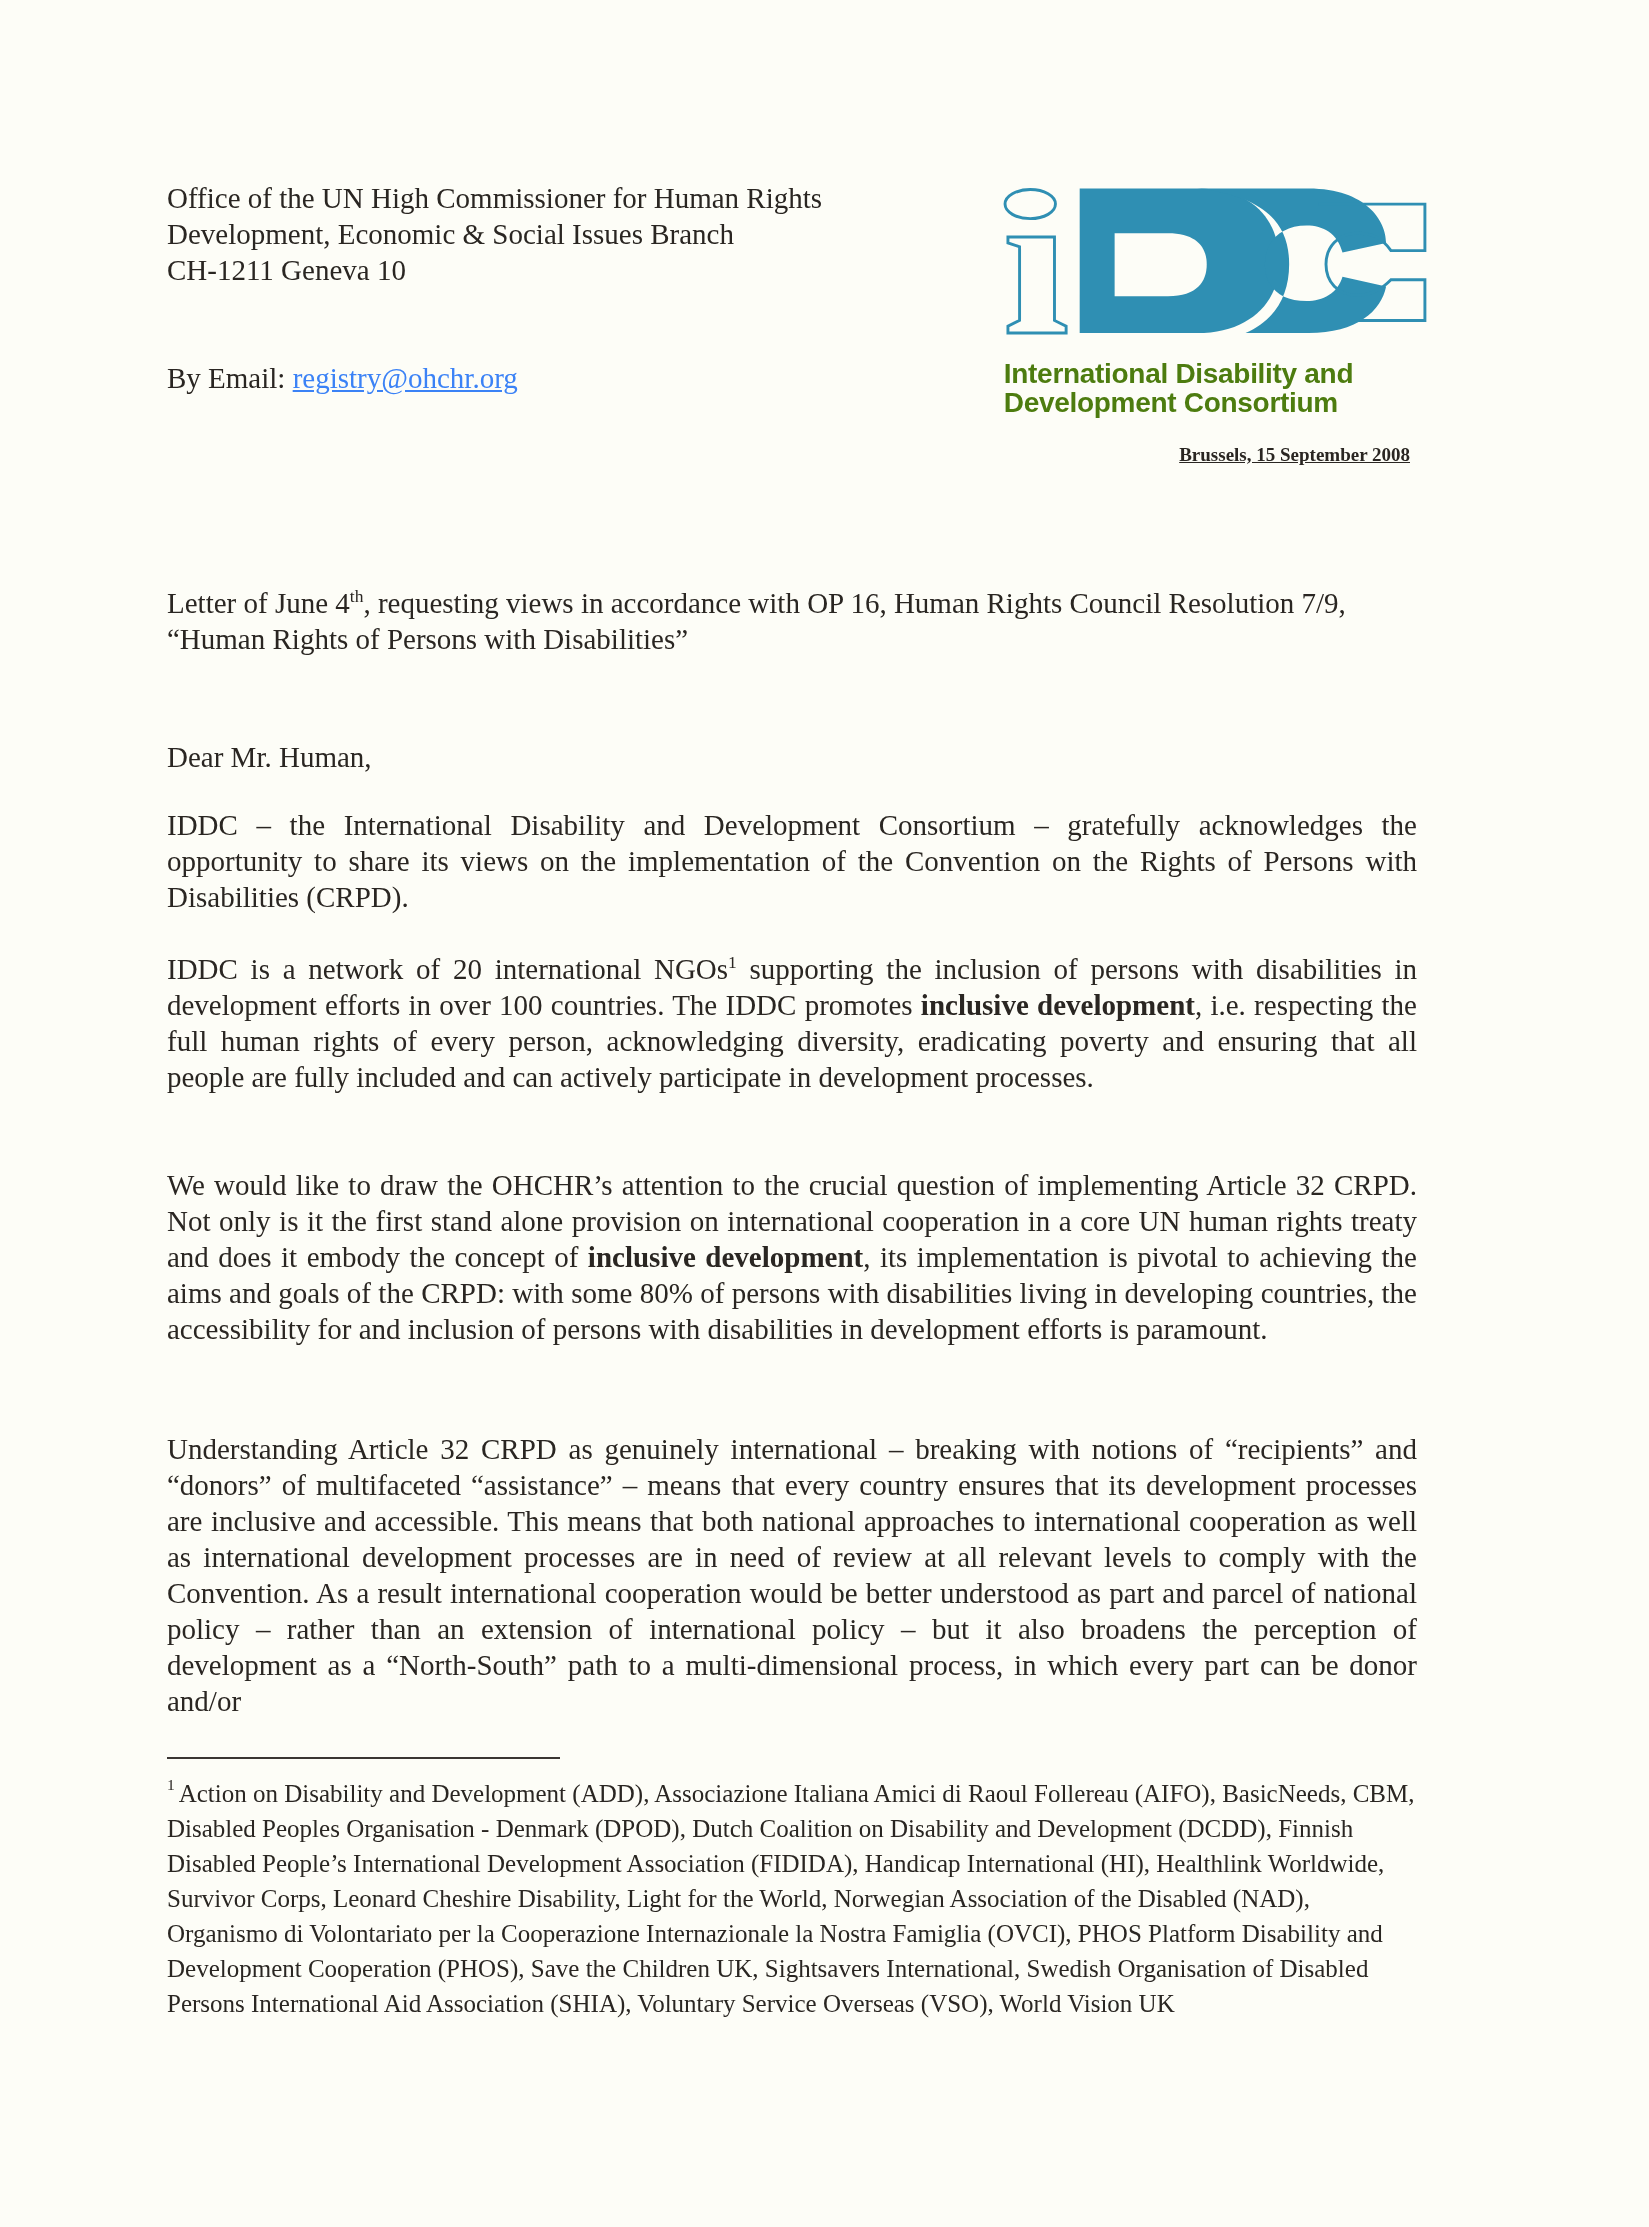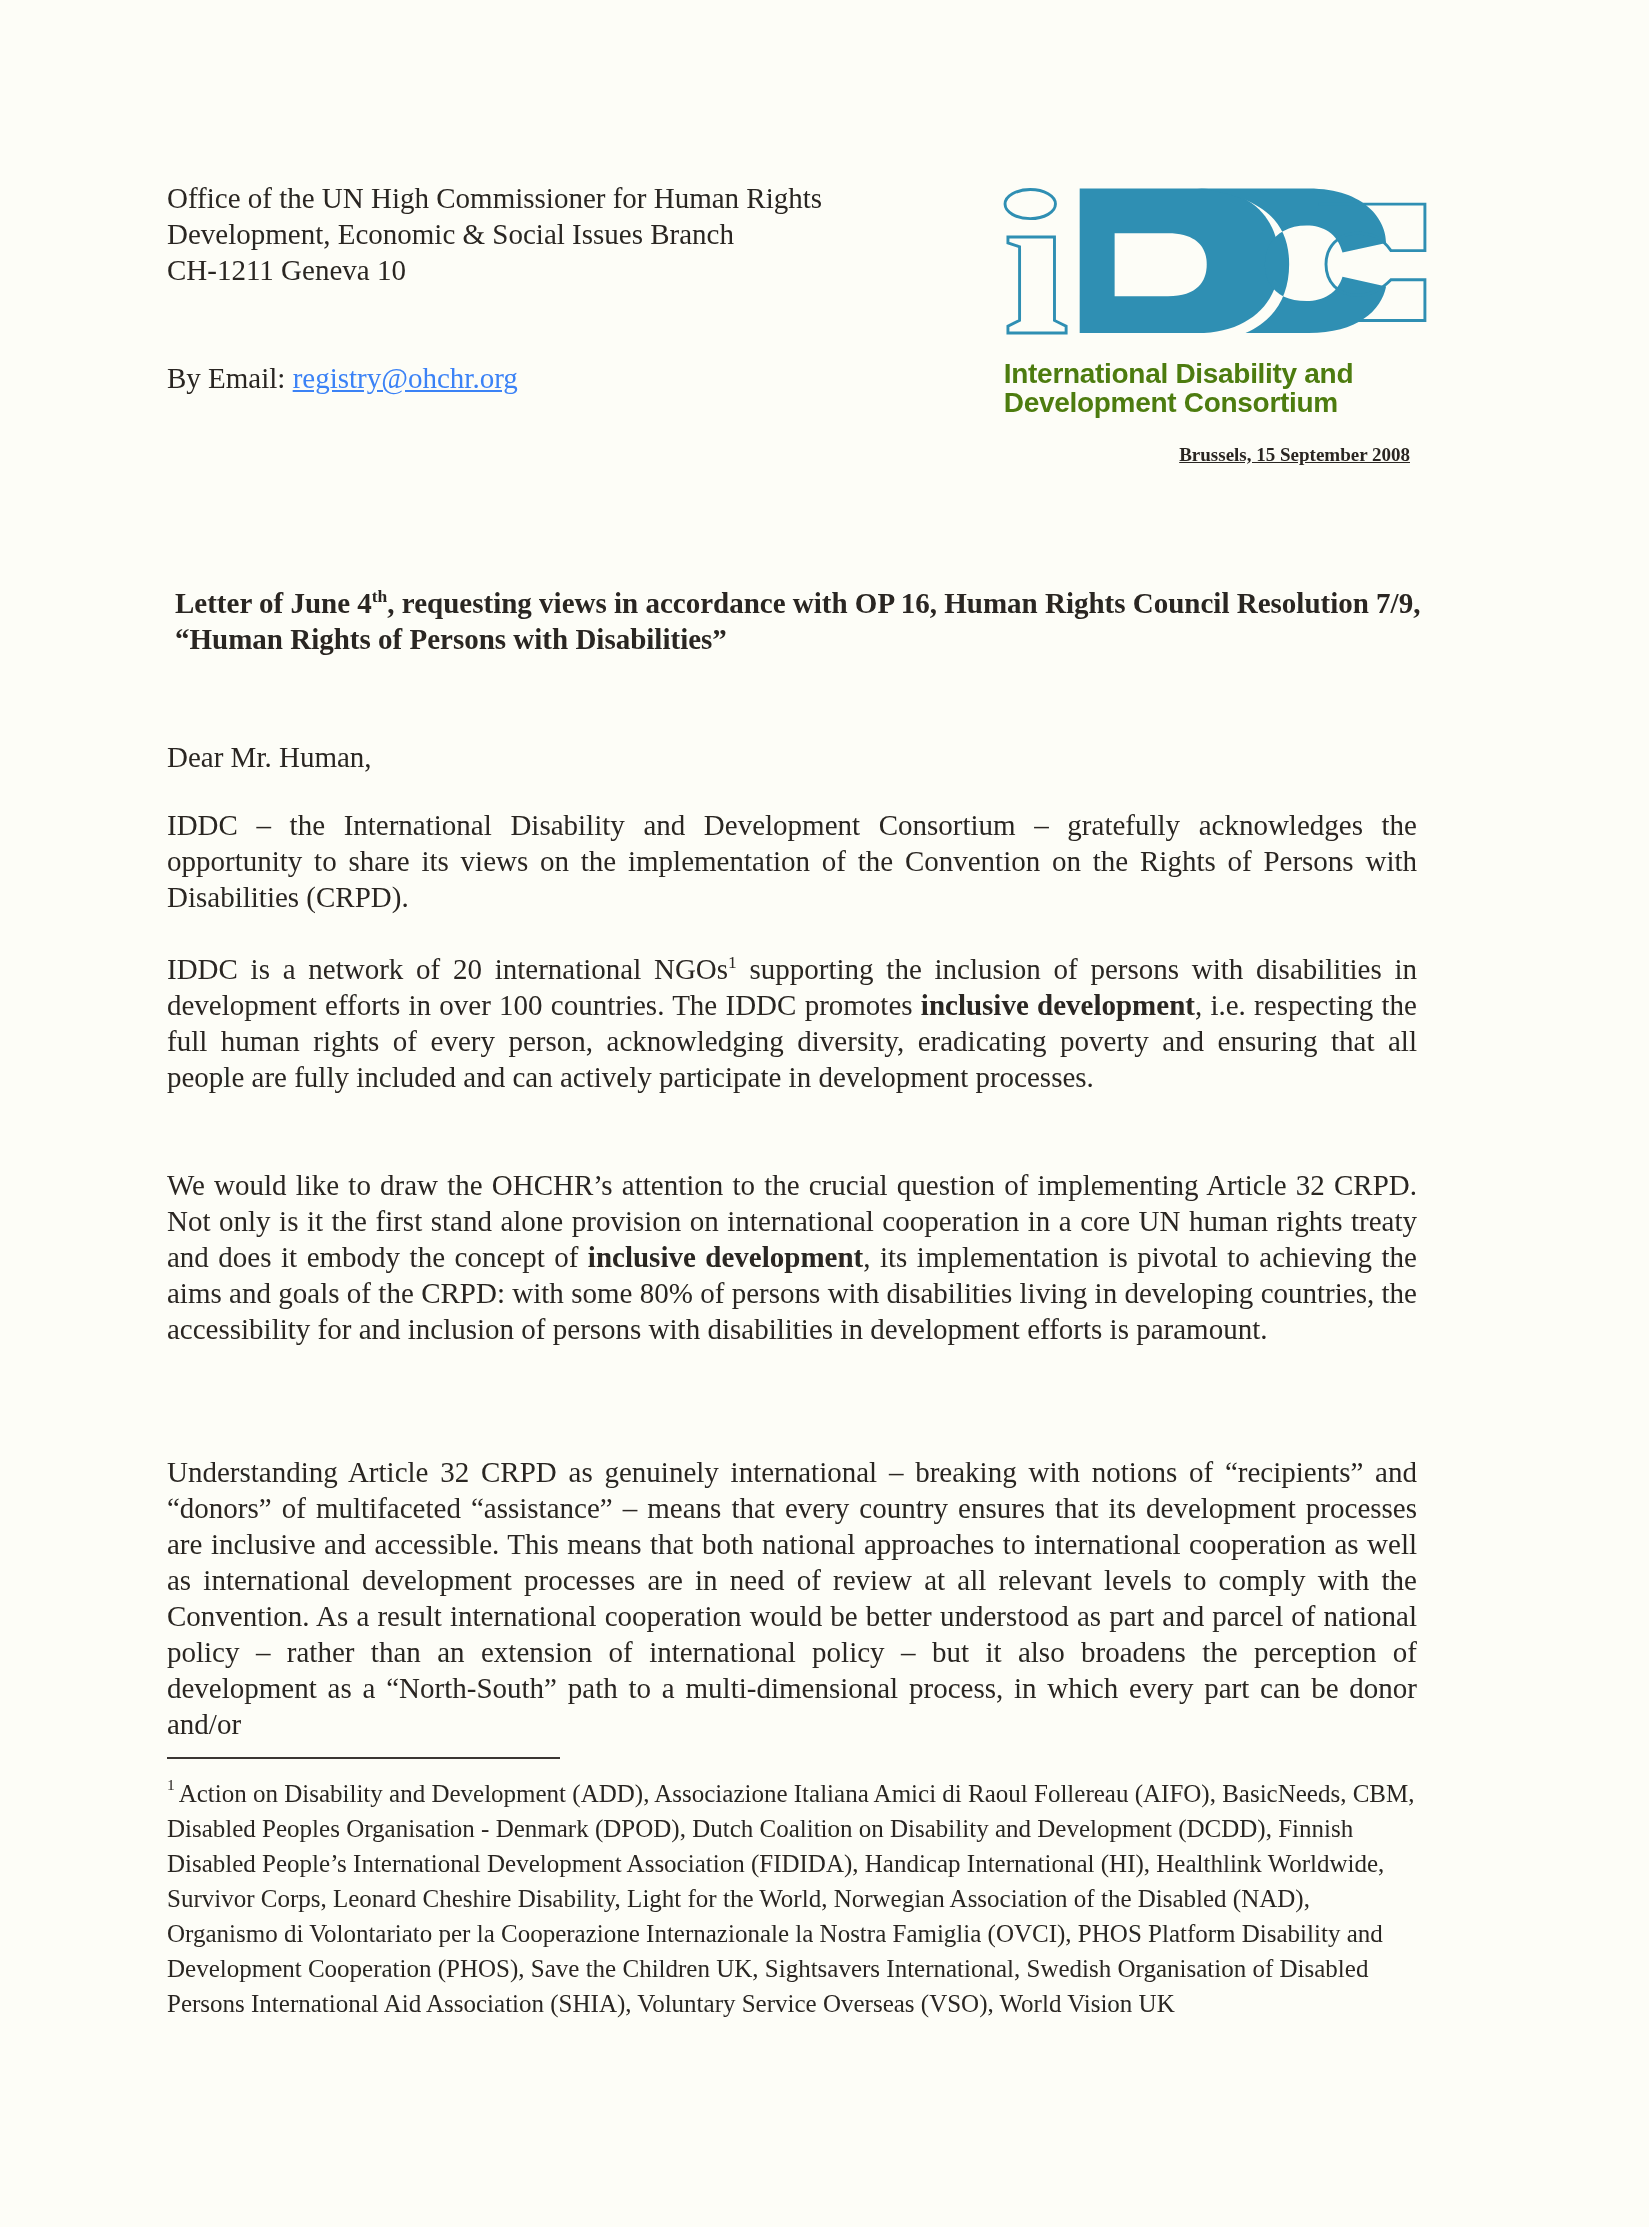--- a/index.html
+++ b/index.html
@@ -18,31 +18,31 @@
   .email-line { position: absolute; left: 167px; top: 362px; font-size: 29px; }
   .email-link { color: #3b82f6; text-decoration: underline; cursor: pointer; }
 
   .logo { position: absolute; left: 998px; top: 175px; width: 432px; height: 233px; }
   .logo-mark { position: absolute; left: 0; top: 0; width: 432px; height: 160px; }
   .logo-text { position: absolute; left: 5.8px; top: 184px; width: 427px; color: #4d7c0f;
     font-family: Liberation Sans, sans-serif; font-weight: bold; font-size: 28px; line-height: 29px; letter-spacing: -0.3px; white-space: nowrap; }
 
   .date { position: absolute; right: 224px; top: 444px; font-size: 19px; font-weight: bold; white-space: nowrap; text-decoration: underline; }
 
-  .subject { position: absolute; left: 167px; top: 585px; width: 1252px; font-size: 29px; font-weight: bold; line-height: 36px; margin-left: 8px; }
+  .subject { position: absolute; left: 167px; top: 585px; width: 1252px; font-size: 29px; font-weight: normal; line-height: 36px; }
   .subject sup { font-size: 17.5px; line-height: 0; }
 
   .body-text { position: absolute; left: 167px; width: 1250px; font-size: 29px; line-height: 36px; text-align: justify; }
   .body-text b { font-weight: bold; }
   .body-text sup { font-size: 17.5px; line-height: 0; }
   .salutation { top: 739px; }
   .p1 { top: 807px; }
   .p2 { top: 951px; }
   .p3 { top: 1167px; }
-  .p4 { top: 1431px; margin-top: 23px; }
+  .p4 { top: 1431px; }
 
   .fn-rule { position: absolute; left: 167px; top: 1757px; width: 393px; height: 1.9px; background: #3a3632; }
   .footnote { position: absolute; left: 167px; top: 1776px; width: 1252px; font-size: 25px; line-height: 35px; }
   .footnote sup { font-size: 15.5px; vertical-align: 11.6px; line-height: 0; margin-right: 3.9px; }
 </style>
 </head>
 <body>
 
 <div class="page">
 

